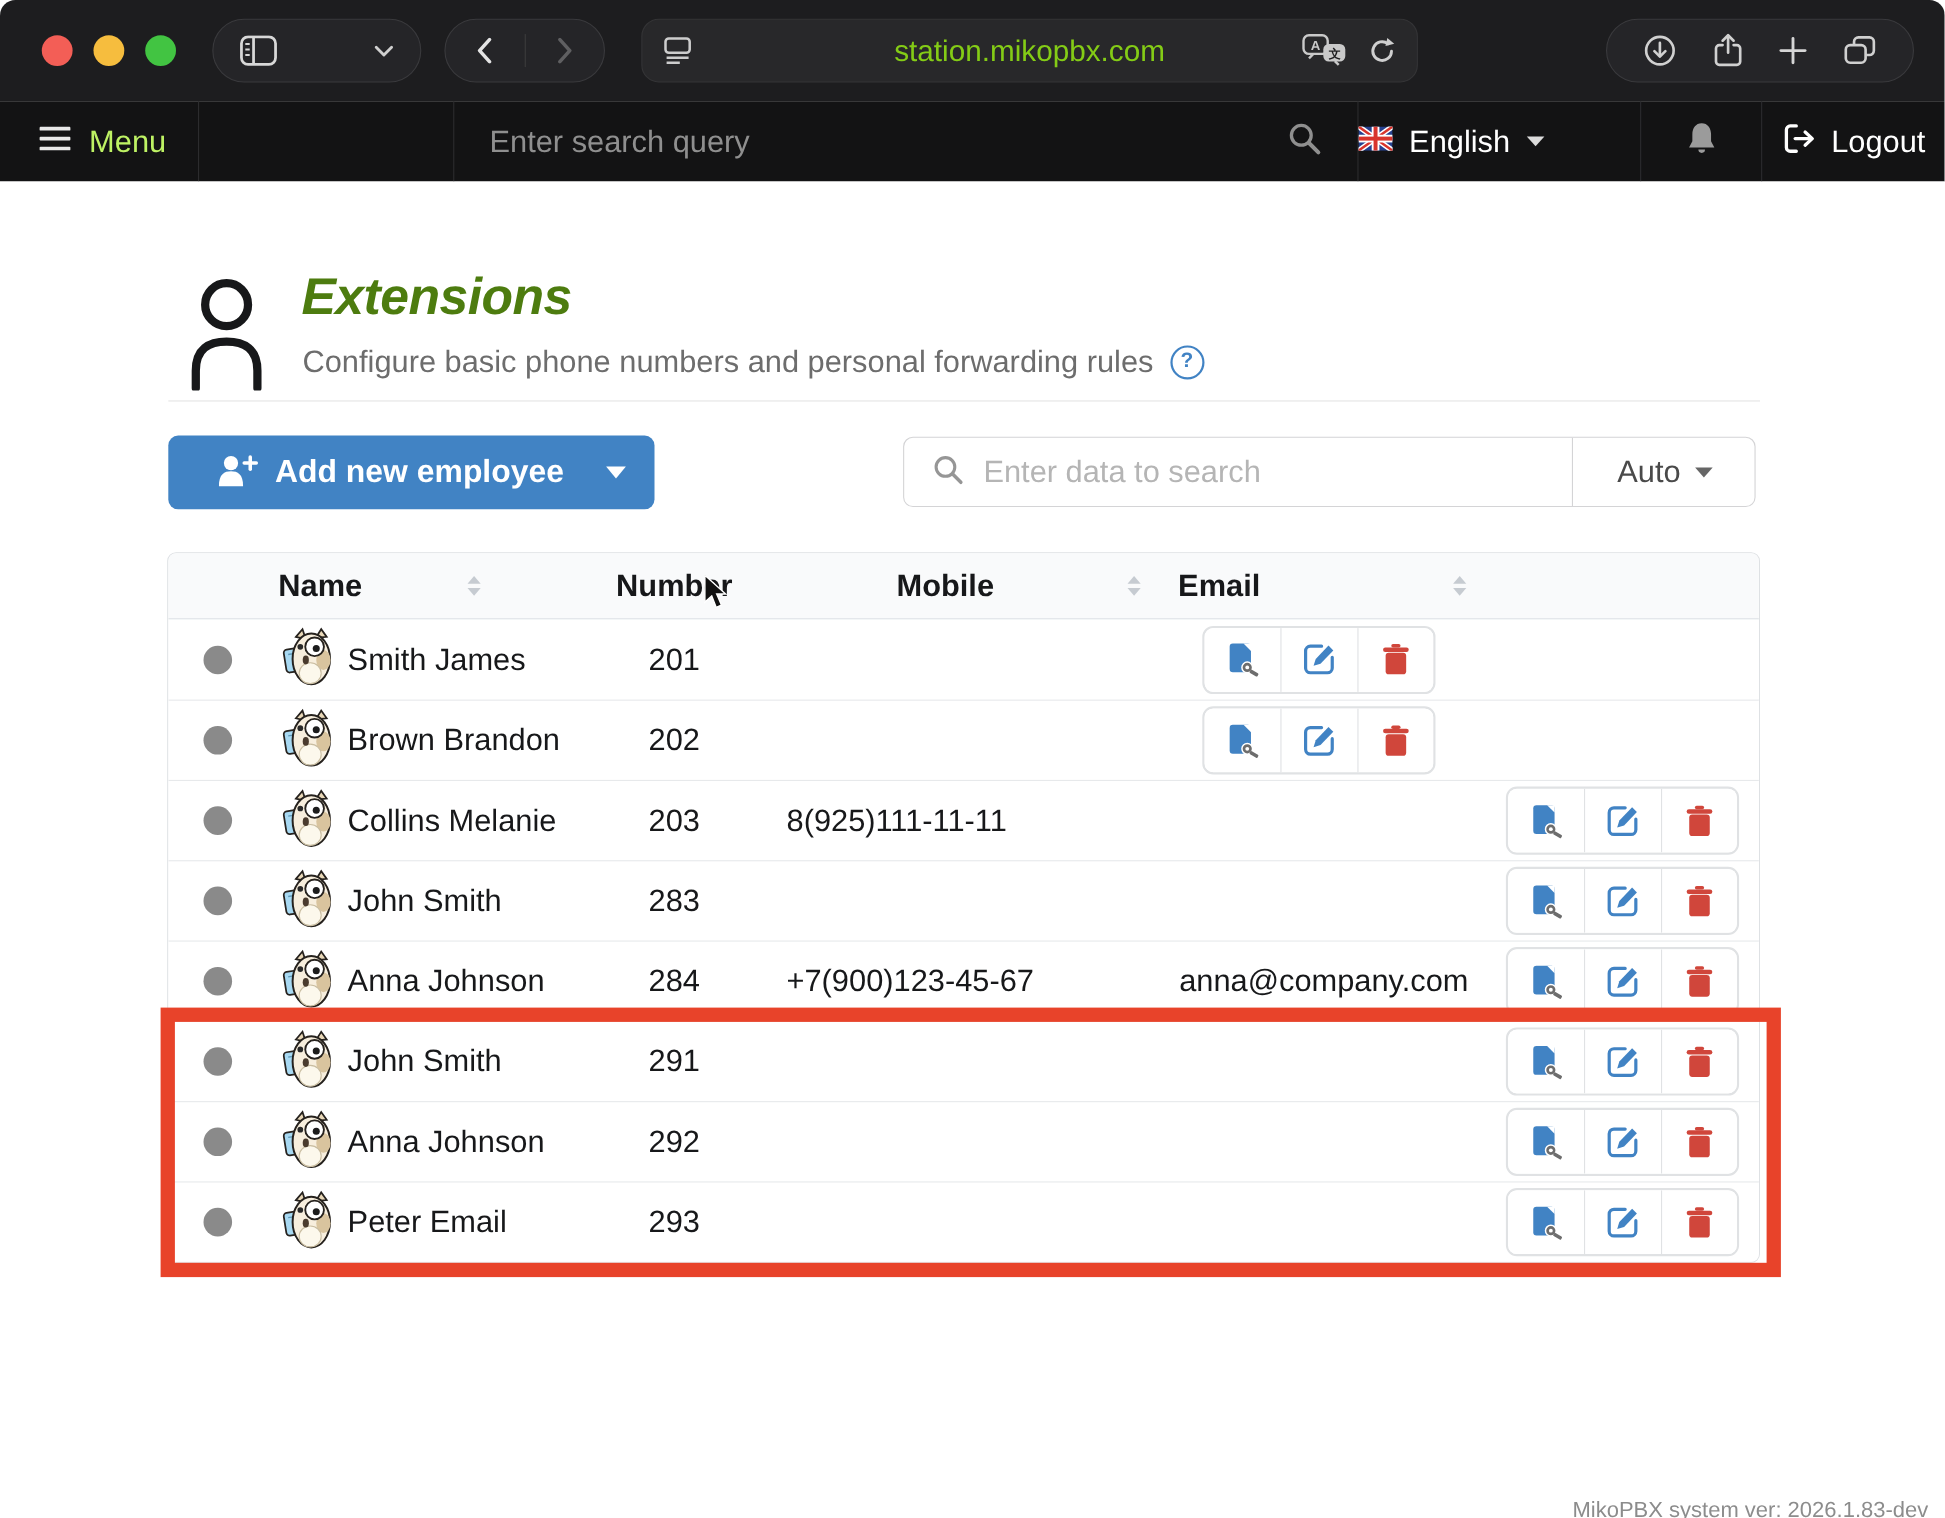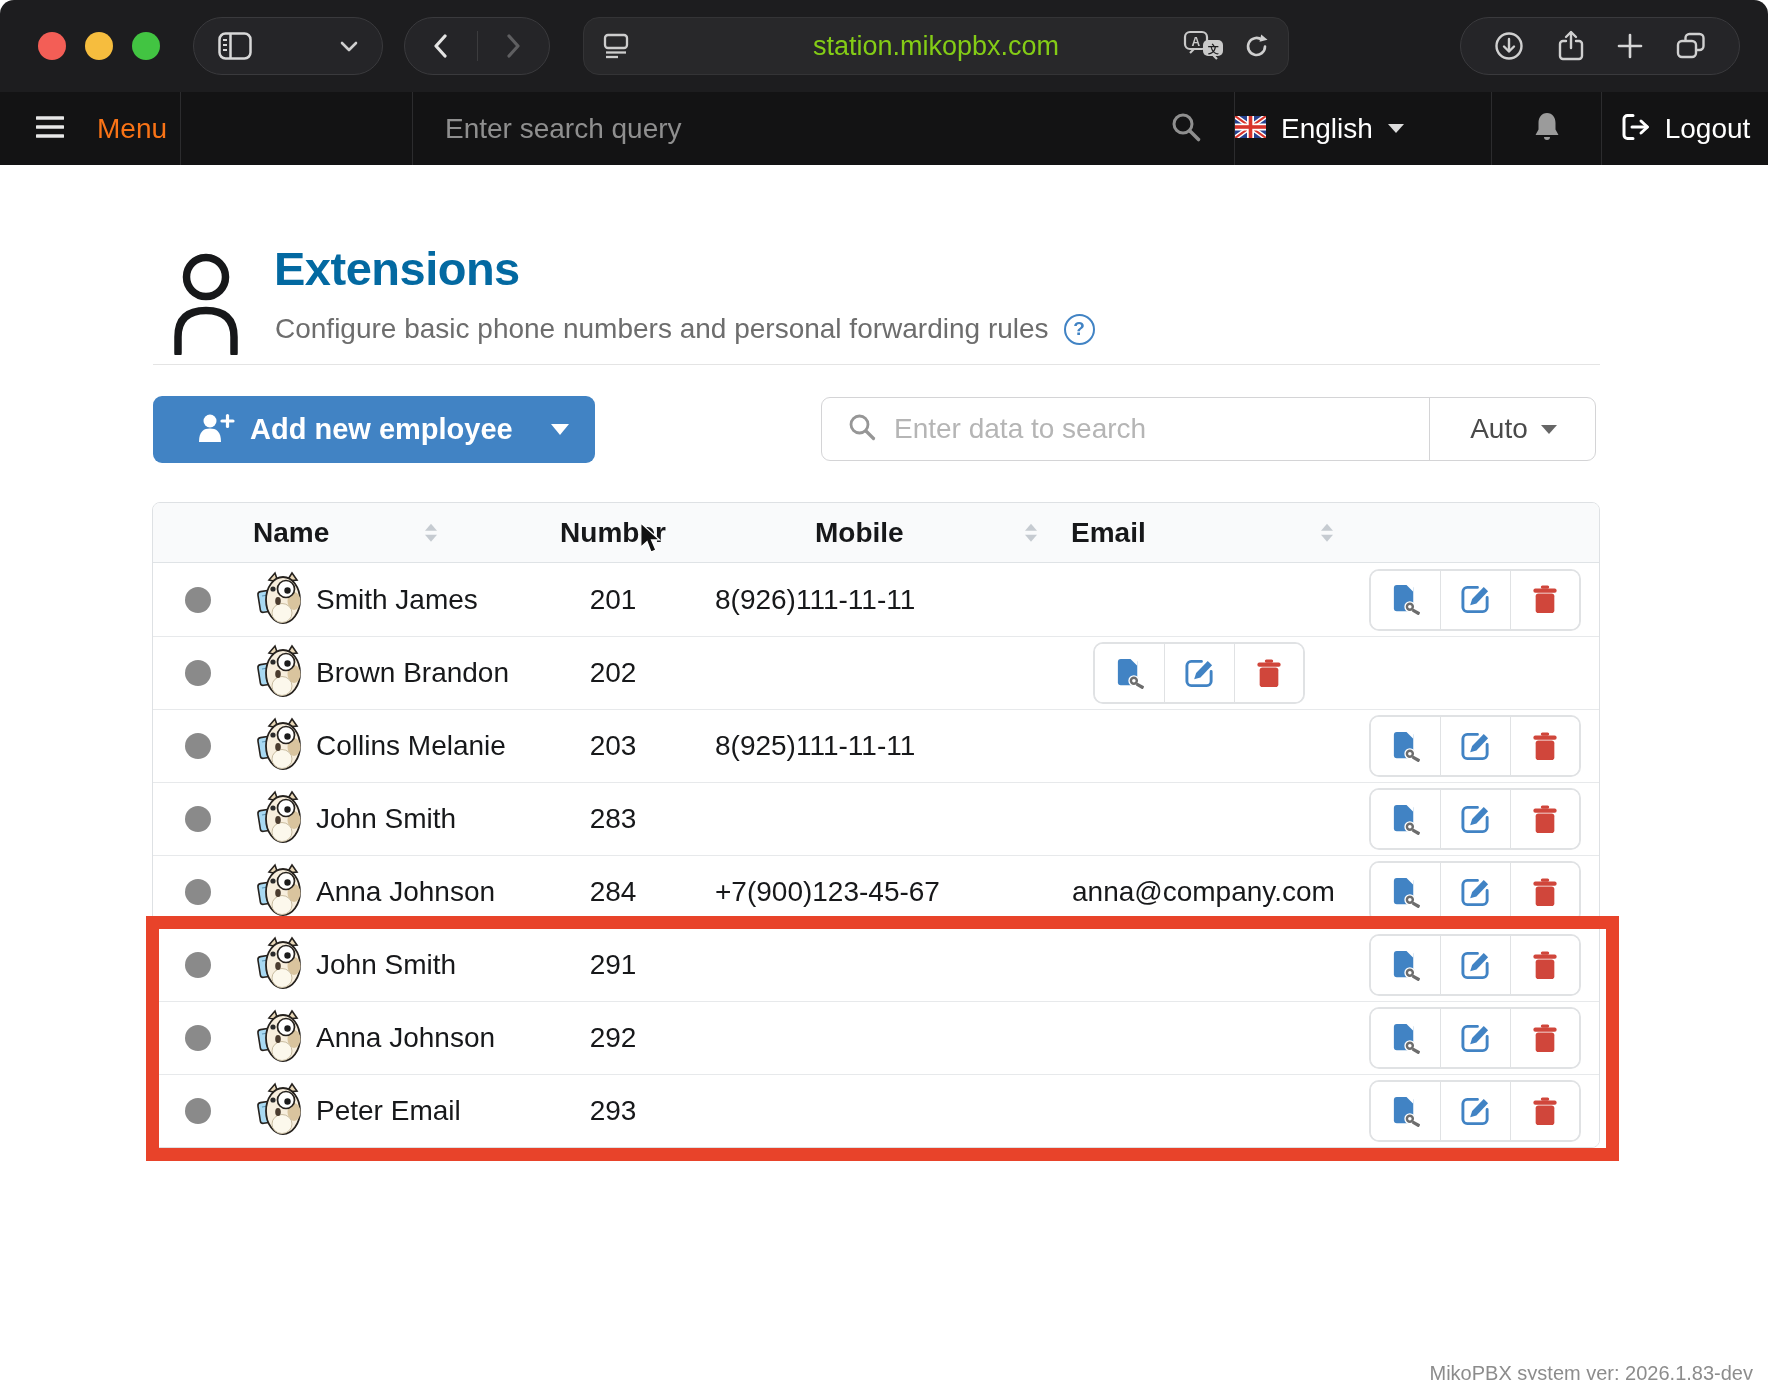--- a/index.html
+++ b/index.html
@@ -24,40 +24,40 @@
             padding:0 18px; position:relative; }
   .url-text { position:absolute; left:0; right:0; text-align:center; font-size:27px; color:#84cc16; }
   .url-right { margin-left:auto; display:flex; align-items:center; gap:16px; z-index:1; }
   .pill-actions { margin-left:auto; width:280px; justify-content:space-evenly; }
   .chrome svg { display:block; }
 
   
   .appbar { height:73px; background:#131314; display:flex; align-items:stretch; }
   .ab-div { width:1px; background:#2c2c2e; }
   .ab-menu { width:180px; display:flex; align-items:center; padding-left:36px; gap:17px; }
-  .ab-menu-label { color:#f97316; font-size:28px;margin-left:16px; }
+  .ab-menu-label { color:#bef264; font-size:28px; }
   .ab-spacer { width:231px; }
   .ab-search { flex:1; display:flex; align-items:center; padding-left:32px; }
   .ab-search input { background:transparent; border:none; outline:none; color:#ddd;
                      font-size:28px; width:640px; font-family:"Liberation Sans",sans-serif; }
   .ab-search input::placeholder { color:#8f8f8f; }
   .ab-search .mag { margin-left:auto; margin-right:32px; }
   .ab-lang { width:256px; display:flex; align-items:center; justify-content:flex-start; gap:15px; }
   .ab-lang-label { color:#fff; font-size:28px; }
   .ab-bell { width:109px; display:flex; align-items:center; justify-content:center; }
   .ab-logout { width:166px; display:flex; align-items:center; justify-content:center; gap:13px; }
   .ab-logout-label { color:#fff; font-size:28px; }
   .caret { width:0; height:0; border-left:8px solid transparent; border-right:8px solid transparent;
            border-top:9px solid #dcdcdc; }
 
   
   .content { position:absolute; left:0; top:165px; right:0; bottom:0; background:#fff; }
   .abs { position:absolute; }
   .hero-icon { left:170px; top:84px; }
-  .page-title { left:274px; top:76px; font-size:47px; font-weight:800; color:#0369a1; letter-spacing:-0.5px; }
+  .page-title { left:274px; top:76px; font-size:47px; font-weight:800; color:#4d7c0f; letter-spacing:-0.5px;font-style:italic; }
   .page-sub { left:275px; top:148px; display:flex; align-items:center; gap:15px; }
   .page-sub-text { font-size:28px; color:#6d6d6d; }
   .help-circle { width:31px; height:31px; border:2.5px solid #4183c4; border-radius:50%;
                  display:flex; align-items:center; justify-content:center;
                  color:#4183c4; font-size:19px; font-weight:700; }
   .hr { left:153px; top:199px; width:1447px; height:1px; background:#e4e4e4; }
 
   .add-btn { left:153px; top:231px; width:442px; height:67px; background:#4183c4; border:none;
              border-radius:9px; display:flex; align-items:center; padding:0 26px 0 44px; cursor:pointer; }
   .add-btn-label { color:#fff; font-size:29px; font-weight:700; margin-left:15px; }
@@ -363,21 +363,20 @@
           <ellipse cx="26" cy="42" rx="10" ry="9.5" fill="#fcf8ec" stroke="#c9bda1" stroke-width="1"></ellipse>
           <circle cx="30" cy="18" r="8.5" fill="#fff" stroke="#26221e" stroke-width="1.7"></circle>
           <circle cx="31.5" cy="19.5" r="3.2" fill="#1c1c1c"></circle>
           <circle cx="17" cy="18" r="2.6" fill="#2a2a2a"></circle>
           <ellipse cx="22" cy="30" rx="2.8" ry="4" fill="#4a3b2e"></ellipse>
         </svg>
       </span>
       <span class="emp-name">Smith James</span>
     </div>
     <div class="num-cell">201</div>
-    <div class="mob-cell">8(926)111-11-11</div>
     <div class="mail-cell"></div>
     <div class="act-cell">
       <div class="btn-group">
         <button class="act-btn">
           <svg width="31" height="33" viewBox="0 0 32 34">
             <rect x="4" y="2" width="20" height="27" rx="3" fill="#4183c4"></rect>
             <polygon points="17,2 24,9 24,2" fill="#ffffff"></polygon>
             <circle cx="20.5" cy="24.5" r="5" fill="#6d6d6d" stroke="#fff" stroke-width="1.4"></circle>
             <circle cx="20.5" cy="24.5" r="1.8" fill="#fff"></circle>
             <rect x="24" y="26.2" width="8.5" height="3.4" rx="1" fill="#6d6d6d" transform="rotate(30 24 26.2)"></rect>

